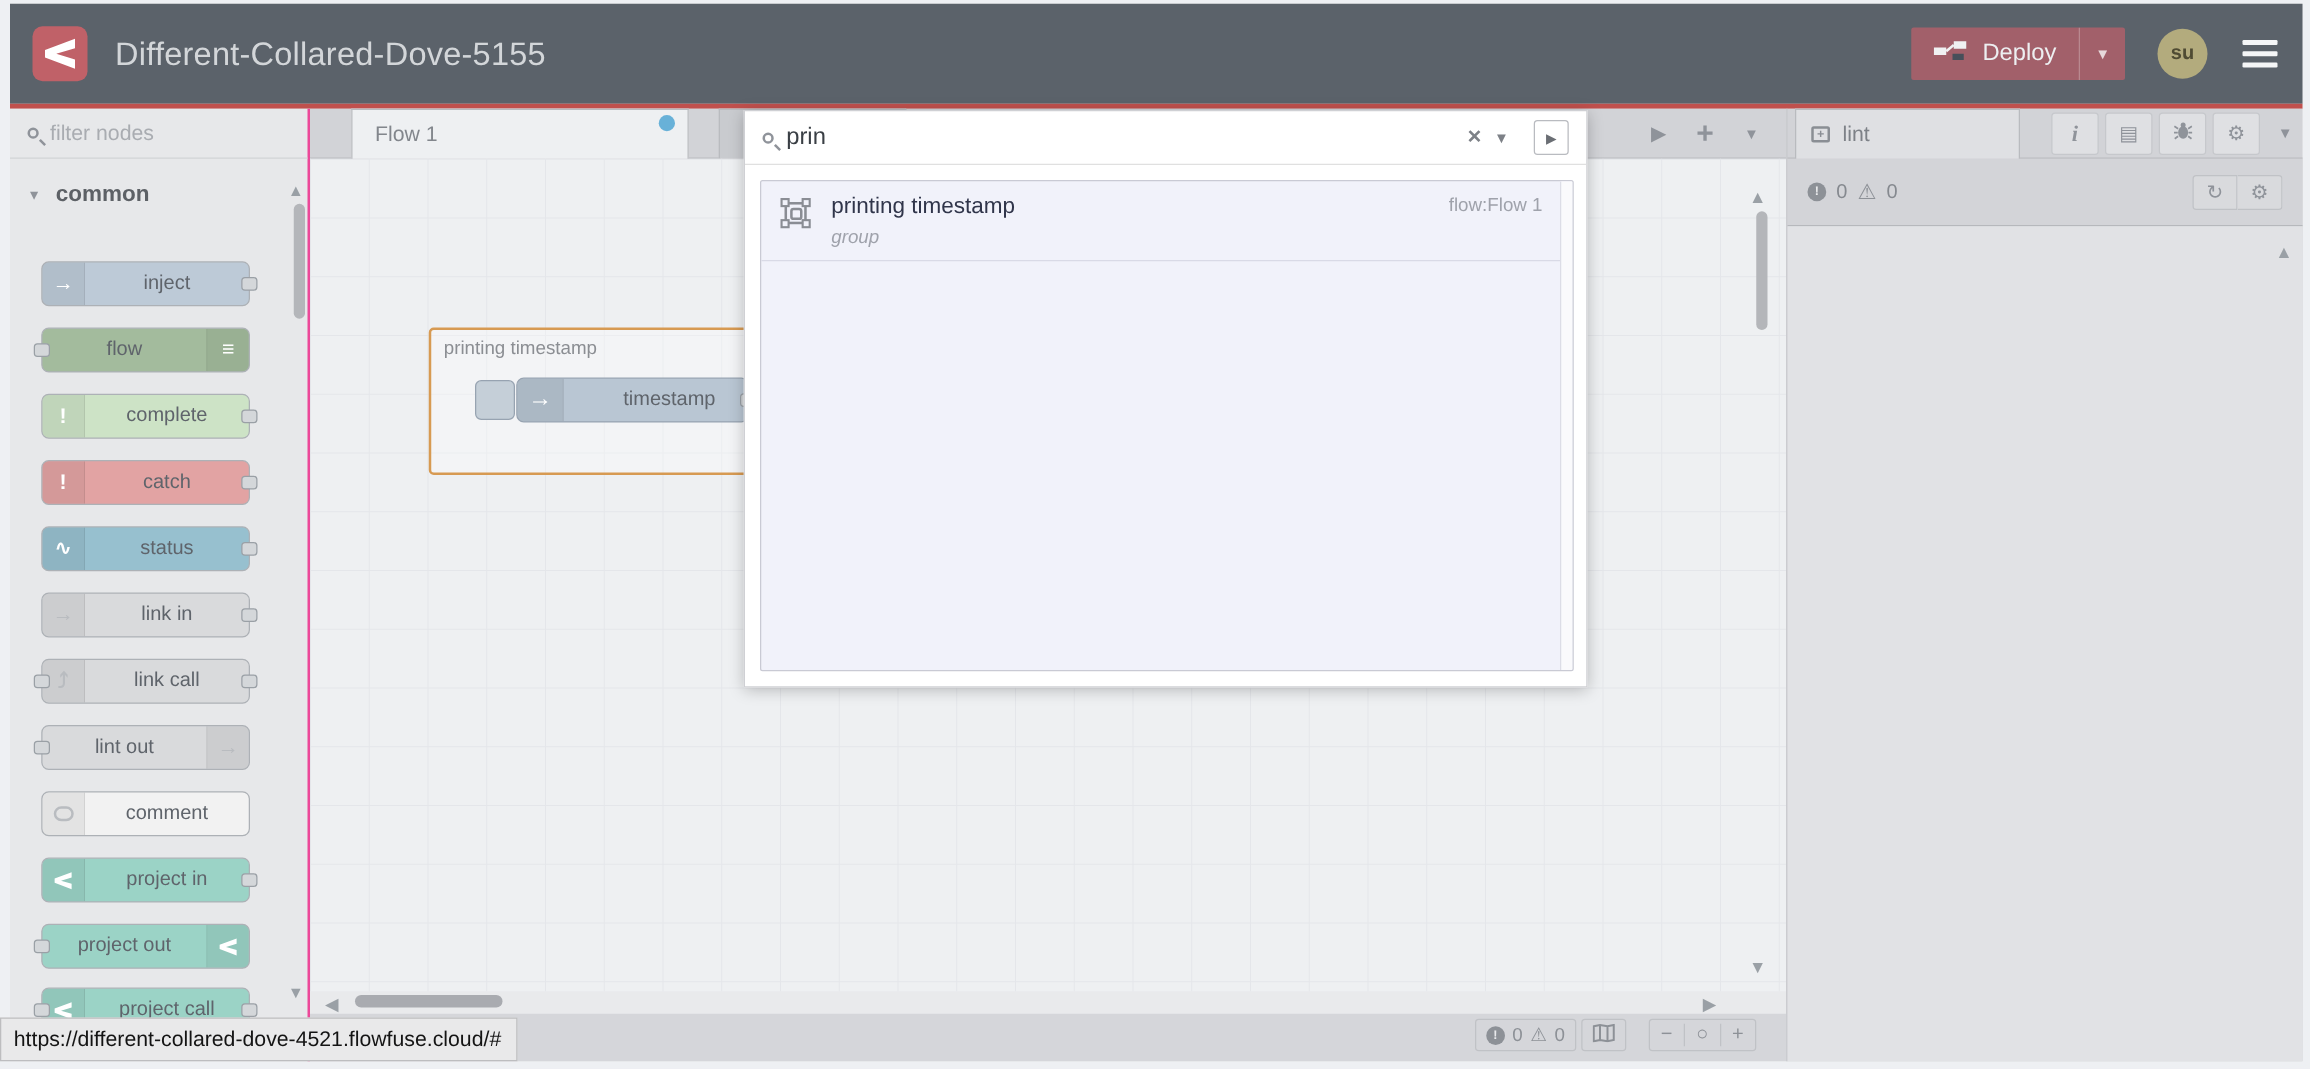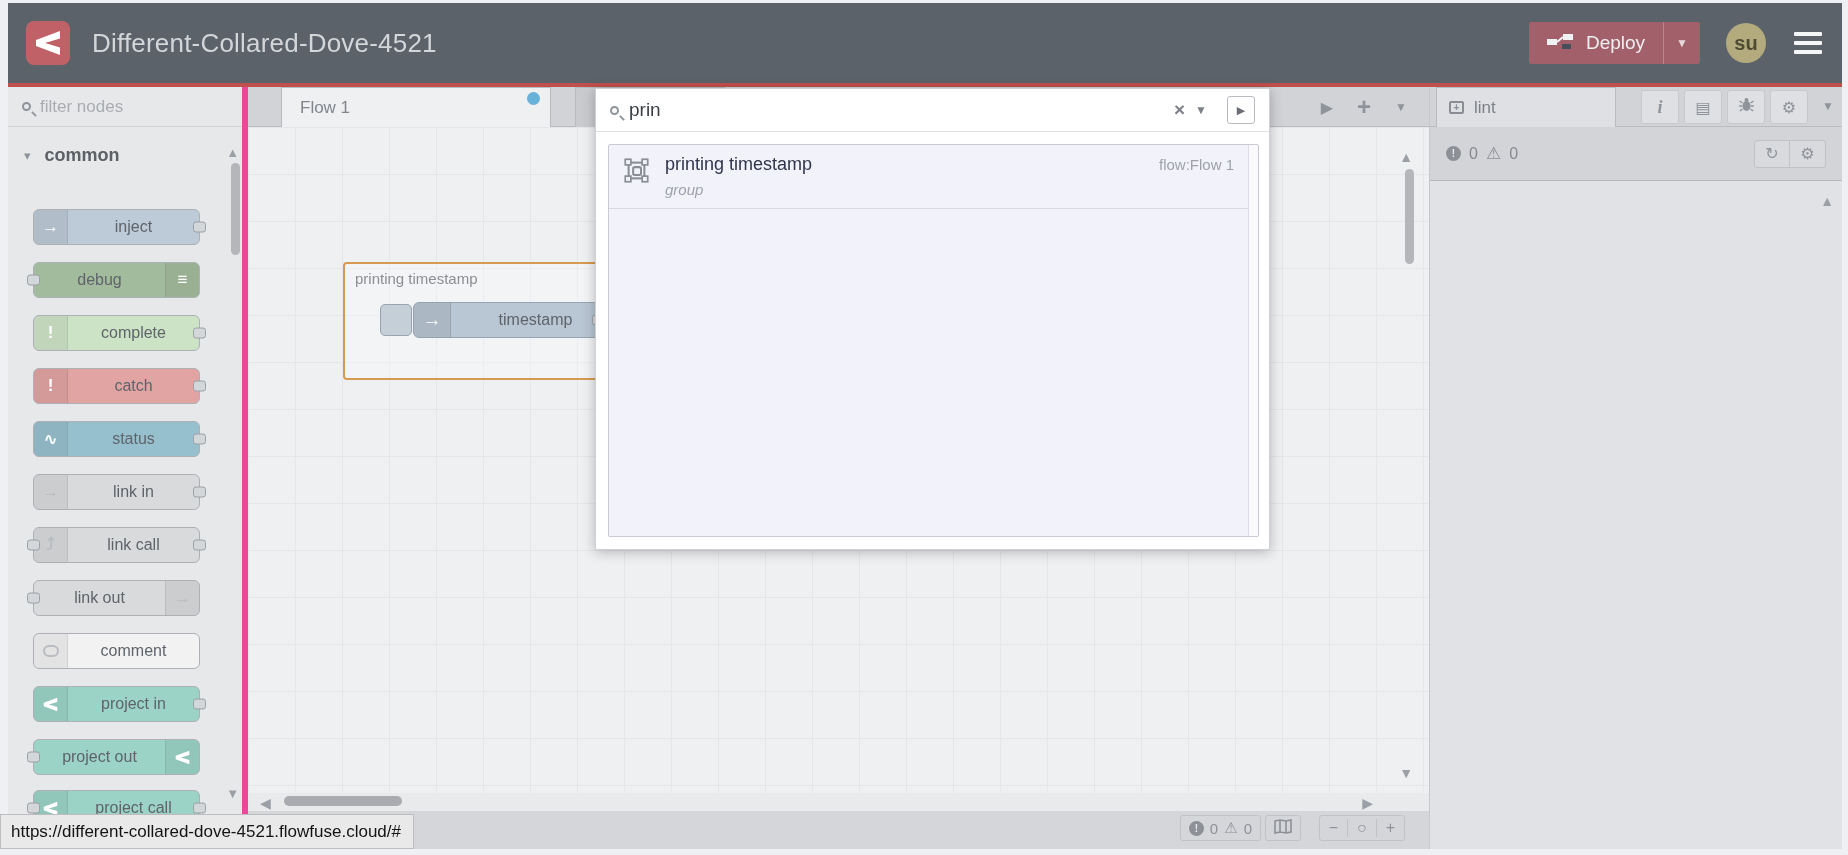--- a/index.html
+++ b/index.html
@@ -13,30 +13,30 @@
   .logo { width:44px; height:44px; border-radius:8px; background:var(--logo_red);
           display:flex; align-items:center; justify-content:center; margin-right:22px; }
   .app-title { color:#d3d6d9; font-size:26px; letter-spacing:0.2px; }
   .header-right { margin-left:auto; display:flex; align-items:center; gap:26px; }
   .deploy-btn { background:var(--deploy_bg); height:42px; display:flex; align-items:stretch; border-radius:2px; overflow:hidden;margin-left:16px; }
   .deploy-main { display:flex; align-items:center; gap:12px; padding:0 18px; cursor:pointer; }
   .deploy-label { color:var(--deploy_text); font-size:19px; }
   .deploy-caret { display:flex; align-items:center; padding:0 12px; border-left:1px solid rgba(255,255,255,0.25);
                   color:#e7d9db; font-size:12px; cursor:pointer; }
   .avatar { width:40px; height:40px; border-radius:50%; background:var(--avatar_bg); color:#4f4b33;
-            display:flex; align-items:center; justify-content:center; font-size:20px; font-weight:bold; }
+            display:flex; align-items:center; justify-content:center; font-size:16px; font-weight:bold; }
   .hamburger { display:flex; flex-direction:column; gap:5px; cursor:pointer; padding:4px 2px; }
   .hamburger span { width:28px; height:4px; background:#f5f6f7; border-radius:1px; }
   .red-line { position:absolute; left:0; top:80px; width:100%; height:4px; background:var(--accent_red); }
 
   
   .main-row { position:absolute; left:0; top:84px; width:100%; height:762px; display:flex; }
 
   
-  .palette { position:relative; width:240px; height:100%; background:#e7e8ea; border-right:6px solid #ec4899; flex:none; }
+  .palette { position:relative; width:240px; height:100%; background:#e7e8ea; border-right:2px solid #ec4899; flex:none; }
   .filter-row { height:40px; display:flex; align-items:center; padding:0 14px; gap:9px; border-bottom:1px solid #d2d3d6; }
   .filter-input { border:none; outline:none; background:transparent; font-size:17px; color:#555; width:170px;
                   font-family:"Liberation Sans","DejaVu Sans",sans-serif; }
   .filter-input::placeholder { color:#a9acb1; }
   .mag { width:9px; height:9px; border:2px solid #8f939a; border-radius:50%; position:relative; display:inline-block; flex:none; }
   .mag::after { content:""; position:absolute; width:2px; height:6px; background:#8f939a;
                 transform:rotate(-45deg); left:9px; top:7px; }
   .section-head { display:flex; align-items:center; gap:14px; padding:18px 14px 12px 16px;
                   color:#5d6166; font-size:18px; font-weight:bold; }
   .section-head .chev { color:#8f939a; font-size:13px; font-weight:normal; }
@@ -160,21 +160,21 @@
 <body>
 
 <div id="app">
 
   <div class="header">
     <div class="logo">
       <svg width="30" height="30" viewBox="0 0 20 20">
         <path d="M2 8 L18 2 L18 7 L8 10 L18 13 L18 18 L2 12 Z" fill="#ffffff"></path>
       </svg>
     </div>
-    <div class="app-title">Different-Collared-Dove-4521</div>
+    <div class="app-title">Different-Collared-Dove-5155</div>
     <div class="header-right">
       <div class="deploy-btn">
         <div class="deploy-main">
           <span>
             <svg width="27" height="19" viewBox="0 0 27 19">
               <rect x="0" y="7" width="10" height="6" fill="#f0f1f2"></rect>
               <rect x="16" y="2" width="10" height="6" fill="#f0f1f2"></rect>
               <path d="M10 10 L16 5" stroke="#f0f1f2" stroke-width="2"></path>
               <rect x="15" y="12" width="9" height="5" fill="#474f5a"></rect>
             </svg>
@@ -205,21 +205,21 @@
         <span>common</span>
       </div>
 
       <div class="pal-item n-inject has-icon-left" style="top:122px">
         <span class="pi-icon left">→</span>
         <span class="pi-label">inject</span>
         <span class="port port-r"></span>
       </div>
       <div class="pal-item n-debug has-icon-right" style="top:175px">
         <span class="pi-icon right">≡</span>
-        <span class="pi-label">debug</span>
+        <span class="pi-label">flow</span>
         <span class="port port-l"></span>
       </div>
       <div class="pal-item n-complete has-icon-left" style="top:228px">
         <span class="pi-icon left">!</span>
         <span class="pi-label">complete</span>
         <span class="port port-r"></span>
       </div>
       <div class="pal-item n-catch has-icon-left" style="top:281px">
         <span class="pi-icon left">!</span>
         <span class="pi-label">catch</span>
@@ -236,21 +236,21 @@
         <span class="port port-r"></span>
       </div>
       <div class="pal-item n-link has-icon-left" style="top:440px">
         <span class="pi-icon left gray">⤴</span>
         <span class="pi-label">link call</span>
         <span class="port port-l"></span>
         <span class="port port-r"></span>
       </div>
       <div class="pal-item n-link has-icon-right" style="top:493px">
         <span class="pi-icon right gray">→</span>
-        <span class="pi-label">link out</span>
+        <span class="pi-label">lint out</span>
         <span class="port port-l"></span>
       </div>
       <div class="pal-item n-comment has-icon-left" style="top:546px">
         <span class="pi-icon left">
             <span class="bubble"></span>
           </span>
         <span class="pi-label">comment</span>
       </div>
       <div class="pal-item n-project has-icon-left" style="top:599px">
         <span class="pi-icon left">

